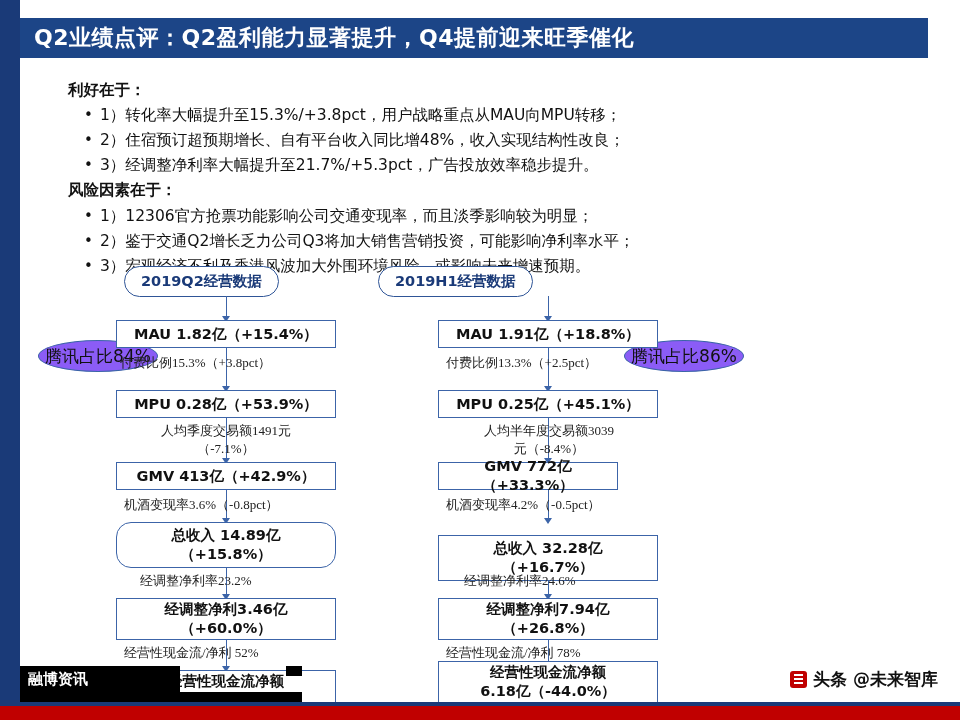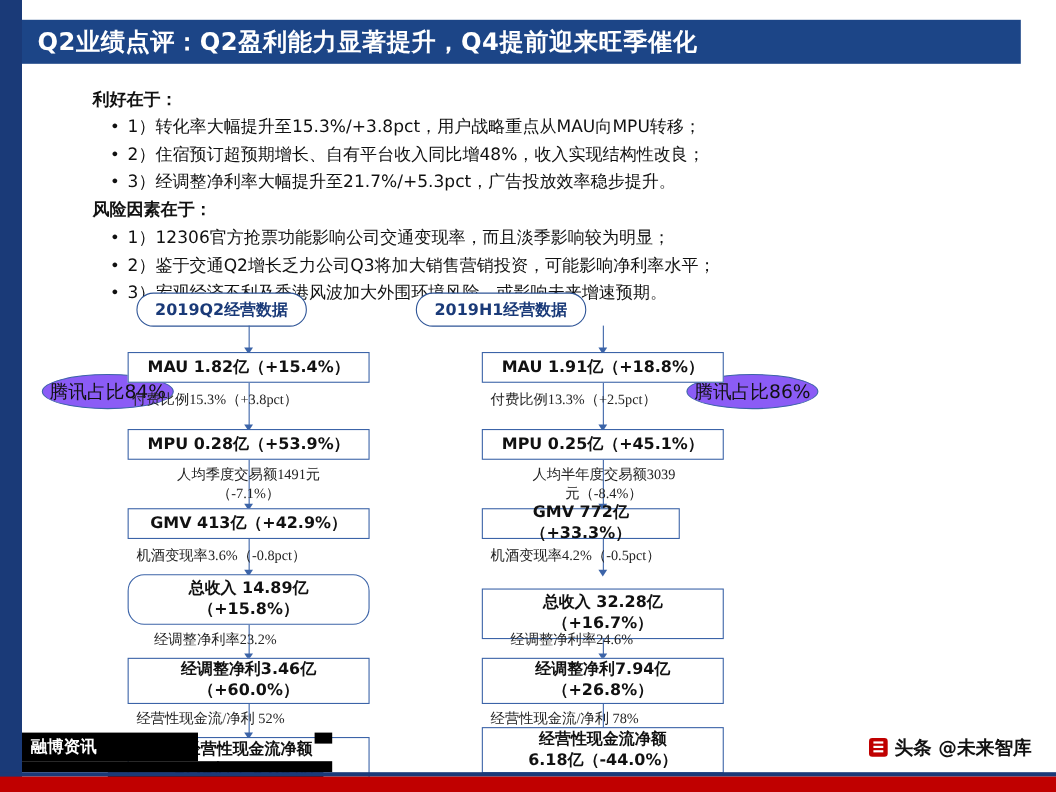--- a/index.html
+++ b/index.html
@@ -20,21 +20,21 @@
     background:#1c4587;
     display:flex;align-items:center;
   }
   .title-bar .title-text{
     color:#ffffff;font-size:22px;font-weight:bold;
     padding-left:14px;letter-spacing:0.5px;
     font-family:"DejaVu Sans","Liberation Sans",sans-serif;
   }
   
   .bullets{
-    position:absolute;left:84px;top:78px;width:820px;
+    position:absolute;left:68px;top:78px;width:820px;
     font-size:15.5px;color:#111;line-height:1.62;
     font-family:"DejaVu Sans","Liberation Sans",sans-serif;
   }
   .bullets .lead{font-weight:bold;font-size:15.5px;}
   .bullets ul{margin:0 0 0 0;padding:0 0 0 18px;list-style:none;}
   .bullets li{position:relative;padding-left:14px;}
   .bullets li:before{
     content:"•";position:absolute;left:-2px;top:0;font-size:15px;
   }
   

